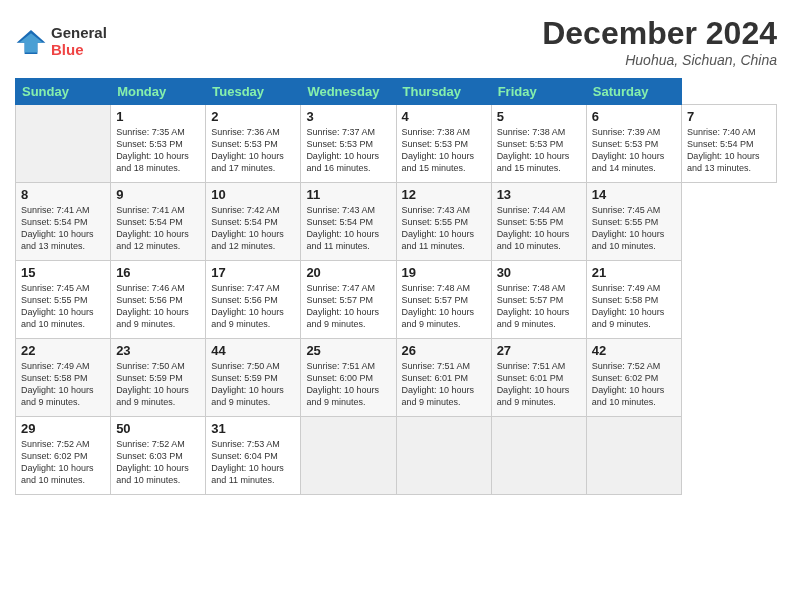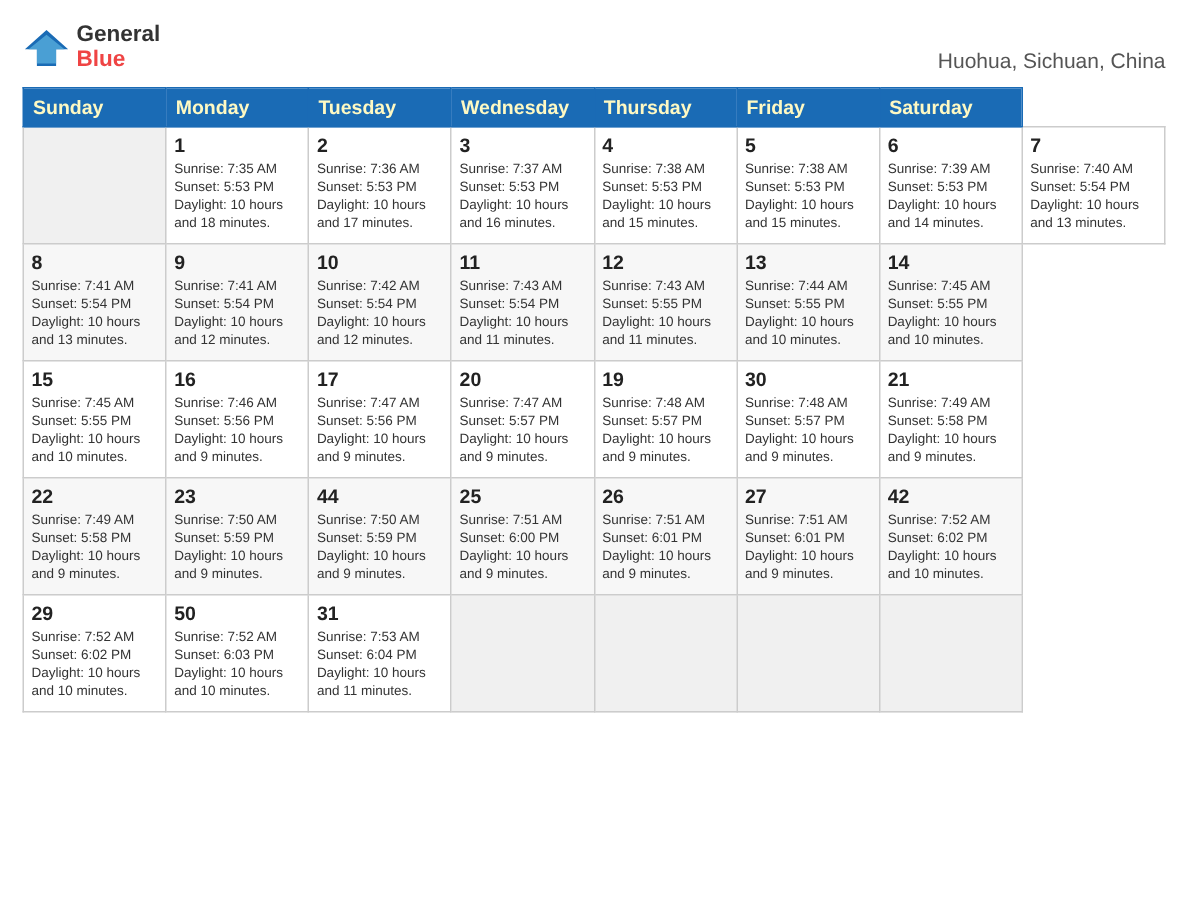--- a/index.html
+++ b/index.html
@@ -10,21 +10,21 @@
       height: 612px;
       overflow: hidden;
     }
     .container {
       width: 792px;
       padding: 15px 15px 10px 15px;
     }
     .header {
       display: flex;
       justify-content: space-between;
-      align-items: flex-end;
+      align-items: center;
       margin-bottom: 10px;
     }
     .logo {
       display: flex;
       align-items: center;
       gap: 4px;
     }
     .logo-icon {
       width: 32px;
       height: 28px;
@@ -33,29 +33,30 @@
       text-align: right;
     }
     .month-title {
       font-size: 32px;
       font-weight: bold;
       color: #333;
     }
     .subtitle {
       font-size: 14px;
       color: #555;
+      font-style: italic;
     }
     table {
       width: 100%;
       border-collapse: collapse;
       table-layout: fixed;
     }
     th {
       background-color: #1a6bb5;
-      color: #fef9c3;
+      color: #86efac;
       text-align: left;
       padding: 5px 6px;
       font-size: 13px;
       font-weight: bold;
       border: 1px solid #1a6bb5;
     }
     td {
       border: 1px solid #ccc;
       vertical-align: top;
       padding: 4px 5px;
@@ -92,20 +93,21 @@
       <svg class="logo-icon" viewBox="0 0 40 34" xmlns="http://www.w3.org/2000/svg">
         <polygon points="20,2 38,18 28,18 28,32 12,32 12,18 2,18" fill="#1a6bb5"></polygon>
         <polygon points="20,6 35,18 28,18 28,30 12,30 12,18 5,18" fill="#4a9fd4"></polygon>
       </svg>
       <div>
         <div style="font-size:15px;font-weight:bold;color:#333;line-height:1.1;">General</div>
         <div style="font-size:15px;font-weight:bold;color:#ef4444;line-height:1.1;">Blue</div>
       </div>
     </div>
     <div class="title-block">
+      <div class="month-title">December 2024</div>
       <div class="subtitle">Huohua, Sichuan, China</div>
     </div>
   </div>
 
   <table>
     <thead>
       <tr>
 
       <th>Sunday</th>
           <th>Monday</th>

